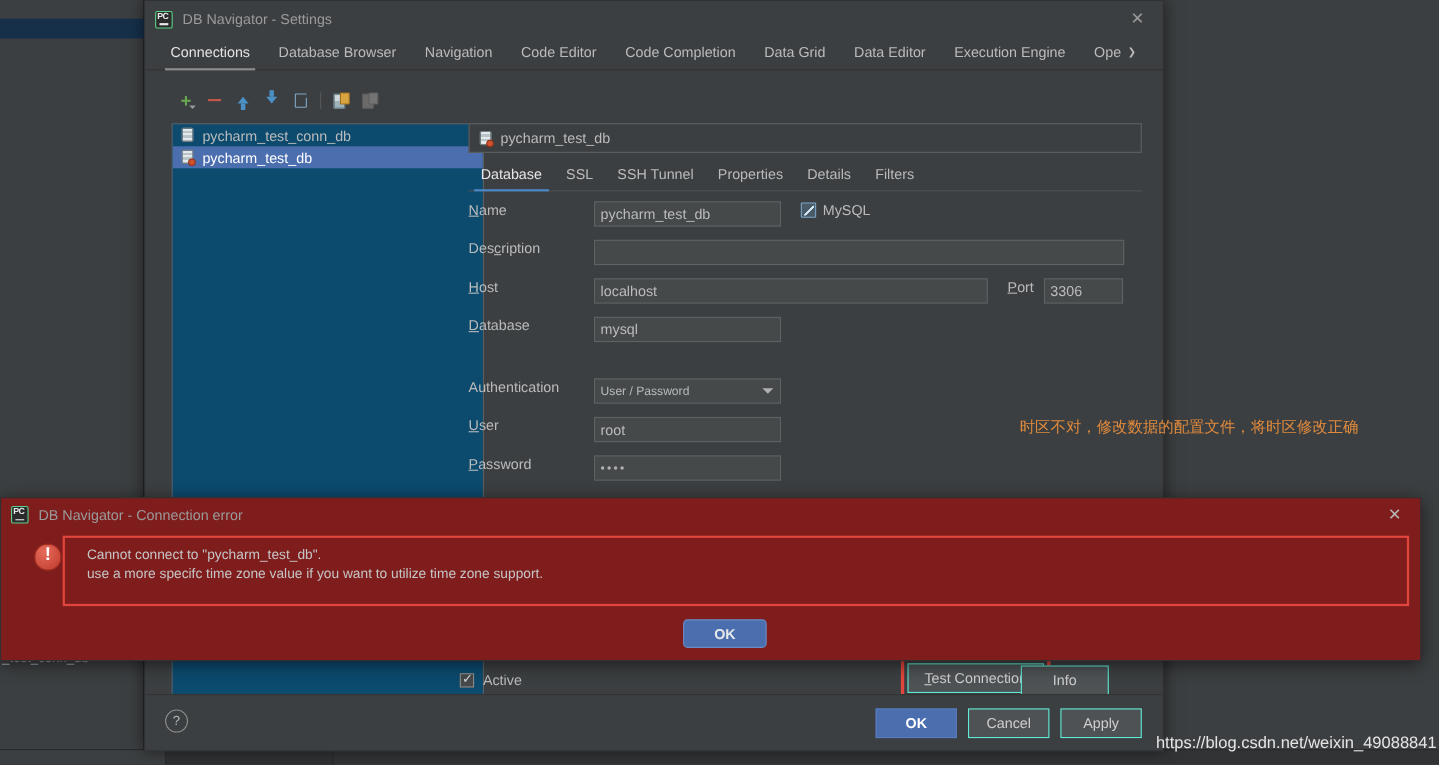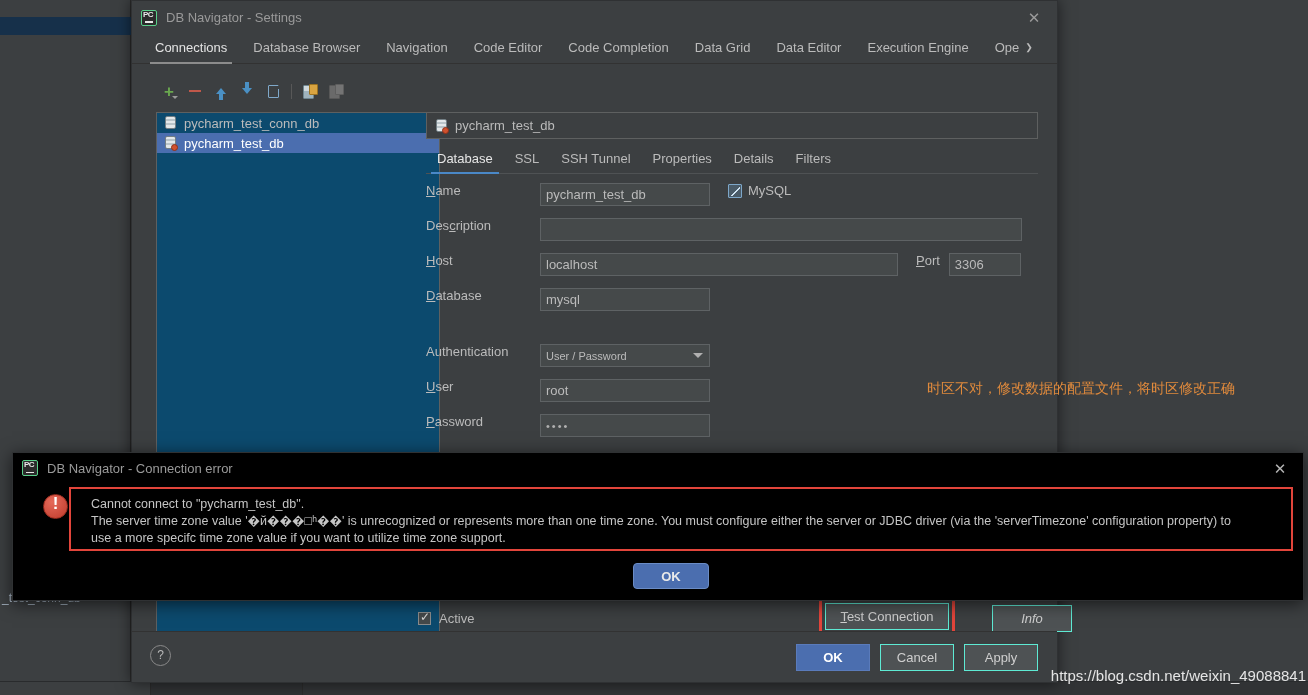--- a/index.html
+++ b/index.html
@@ -293,21 +293,21 @@
   .btn {
     background: #4e5254; border: 1px solid #5eead4; color: #cfcfcf;
     font-size: 13px; height: 27px; padding: 0 14px;
     display: flex; align-items: center; justify-content: center;
     font-family: "Liberation Sans", sans-serif;
   }
   .test-wrap {
     position: absolute; left: 687px; top: 596px;
     border: 3px solid #e2453b; padding: 3px;
   }
-  .info-btn { position: absolute; left: 860px; top: 604px; width: 80px; font-style: italic; }
+  .info-btn { position: absolute; left: 796px; top: 604px; width: 80px; }
 
   .settings-footer {
     position: absolute; left: 0; bottom: 0; width: 925px; height: 51px;
     background: #3c3f41; border-top: 1px solid #323232;
   }
   .help-btn {
     position: absolute; left: 18px; top: 13px; width: 21px; height: 21px;
     border: 1px solid #8a8a8a; border-radius: 50%;
     color: #b9b9b9; font-size: 12px; text-align: center; line-height: 19px;
   }
@@ -316,22 +316,22 @@
     display: flex; gap: 10px;
   }
   .btn.primary {
     background: #4b6eaf; border: 1px solid #5a7bbb; color: #ffffff;
     font-weight: bold;
   }
   .btn.w80 { width: 74px; }
 
   
   #error-dialog {
-    position: absolute; left: 12px; top: 452px; width: 1292px; height: 149px;
-    background: #000000;
+    position: absolute; left: 0; top: 452px; width: 1292px; height: 149px;
+    background: #7f1d1d;
     border: 1px solid #2f3133;
     box-shadow: 0 3px 16px rgba(0,0,0,.6);
   }
   .err-titlebar {
     position: relative; height: 30px; display: flex; align-items: center;
   }
   .err-title { font-size: 13px; color: #9a9a9a; }
   .err-close {
     position: absolute; right: 14px; top: 7px;
     width: 18px; height: 18px; color: #b5b5b5;
@@ -546,21 +546,20 @@
 
 <div id="error-dialog">
   <div class="err-titlebar">
     <div class="pc-logo"></div>
     <div class="err-title">DB Navigator - Connection error</div>
     <div class="err-close">✕</div>
   </div>
   <div class="err-icon"></div>
   <div class="err-msg-box">
     <div class="err-line">Cannot connect to "pycharm_test_db".</div>
-    <div class="err-line">The server time zone value '�й���□ʰ��' is unrecognized or represents more than one time zone. You must configure either the server or JDBC driver (via the 'serverTimezone' configuration property) to</div>
     <div class="err-line">use a more specifc time zone value if you want to utilize time zone support.</div>
   </div>
   <div class="ok-wrap">
     <div class="btn ok-big">OK</div>
   </div>
 </div>
 
 <div class="watermark">https://blog.csdn.net/weixin_49088841</div>
 
 </body></html>

